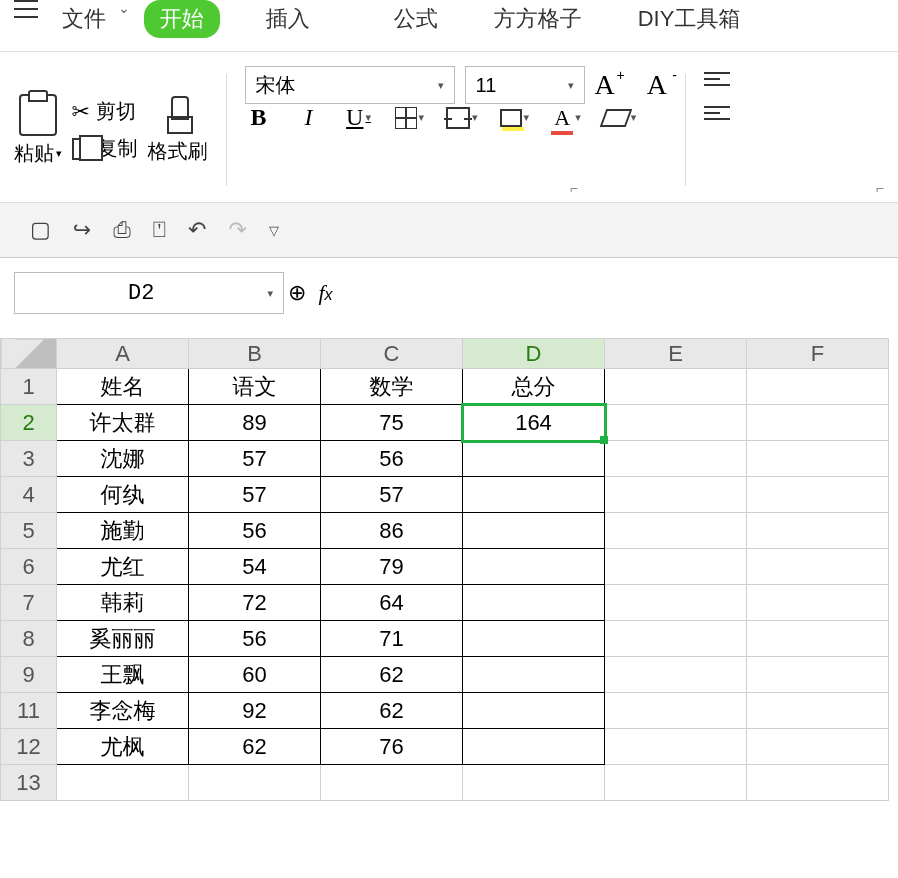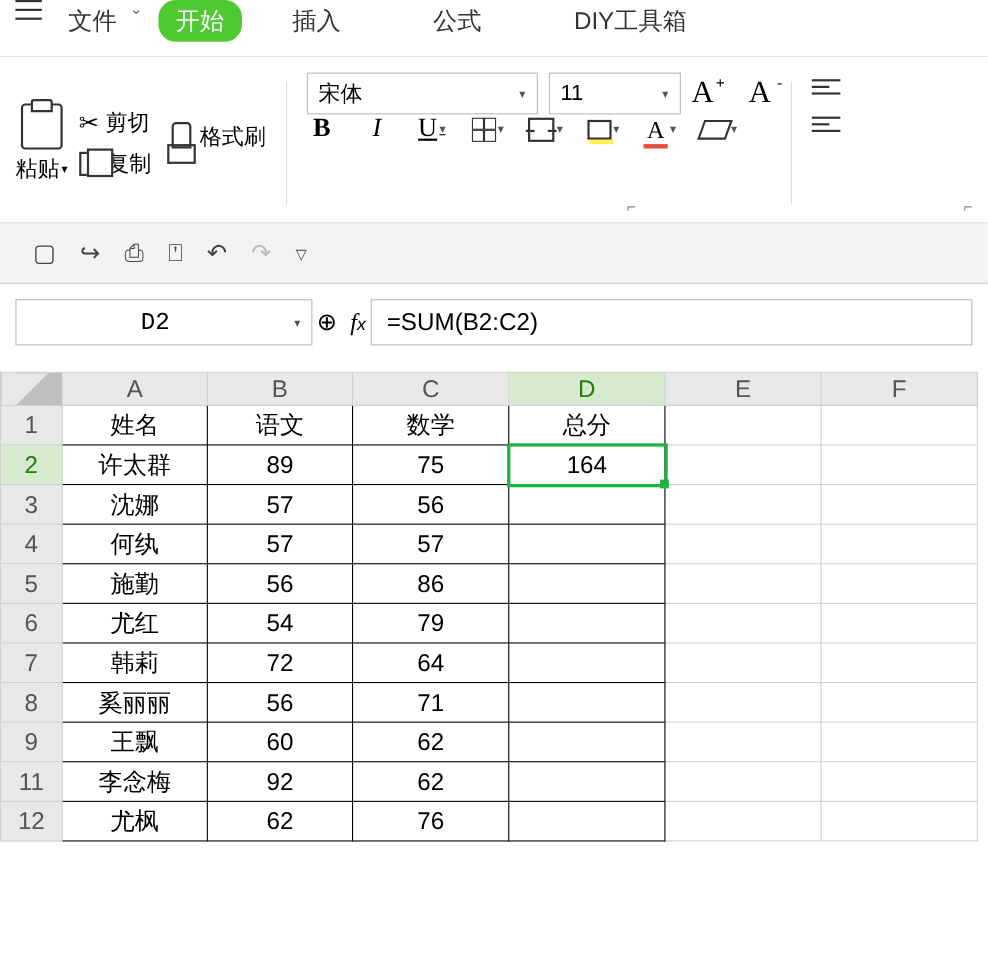--- a/index.html
+++ b/index.html
@@ -19,21 +19,21 @@
 .paste-group { display: flex; align-items: center; gap: 10px; }
 .paste-btn { display: flex; flex-direction: column; align-items: center; gap: 4px; }
 .clipboard-icon { width: 38px; height: 42px; border: 2px solid #333; border-radius: 4px; position: relative; }
 .clipboard-icon::before { content:''; position:absolute; top:-6px; left:50%; transform:translateX(-50%); width:16px; height:8px; border:2px solid #333; border-radius:3px 3px 0 0; background:#fff; }
 .paste-label { font-size: 20px; display:flex; align-items:center; gap:2px; }
 .side-btns { display: flex; flex-direction: column; gap: 10px; }
 .side-btn { display: flex; align-items: center; gap: 6px; font-size: 20px; cursor:pointer; }
 .scissors { font-size: 22px; }
 .copy-icon { width: 20px; height: 22px; border: 2px solid #333; position: relative; }
 .copy-icon::after { content:''; position:absolute; top:-5px; left:5px; width:20px; height:22px; border:2px solid #333; background:#fff; }
-.format-brush { display: flex; flex-direction: row; align-items: flex-start; gap: 4px; }
+.format-brush { display: flex; flex-direction: column; align-items: center; gap: 4px; }
 .brush-icon { width: 30px; height: 38px; position: relative; }
 .brush-icon::before { content:''; position:absolute; top:0; left:8px; width:14px; height:20px; border:2px solid #333; border-radius:4px 4px 0 0; }
 .brush-icon::after { content:''; position:absolute; bottom:0; left:4px; width:22px; height:14px; border:2px solid #333; }
 .divider { width: 1px; background: #ddd; margin: 8px 4px; }
 
 .font-group { display: flex; flex-direction: column; }
 .font-row1 { display: flex; gap: 10px; align-items: center; }
 .font-select { width: 210px; height: 38px; border: 1px solid #bbb; padding: 4px 10px; font-size: 20px; display:flex; align-items:center; justify-content:space-between; background:#fff; }
 .size-select { width: 120px; height: 38px; border: 1px solid #bbb; padding: 4px 10px; font-size: 20px; display:flex; align-items:center; justify-content:space-between; background:#fff; }
 .size-btn { font-size: 28px; position:relative; cursor:pointer; font-family: serif; }
@@ -106,20 +106,21 @@
     </div>
   <div class="menu-item">文件</div>
   <div class="menu-chevron">⌄</div>
   <div class="menu-item active">开始</div>
   <div class="menu-gap"></div>
   <div class="menu-item">插入</div>
   <div class="menu-gap"></div>
   <div class="menu-gap"></div>
   <div class="menu-item">公式</div>
   <div class="menu-gap"></div>
+  <div class="menu-item">方方格子</div>
   <div class="menu-gap"></div>
   <div class="menu-item">DIY工具箱</div>
 </div>
 
 <div class="ribbon">
   <div class="paste-group">
     <div class="paste-btn">
       <div class="clipboard-icon"></div>
       <div class="paste-label">
           <span>粘贴</span>
@@ -216,23 +217,20 @@
 
 <div class="formula-area">
   <div class="name-box">
     <span>D2</span>
     <span style="font-size:11px;color:#555;">▾</span>
   </div>
   <div class="fx-area">
     <div class="fx-btn">⊕</div>
     <div class="fx-btn" style="font-style:italic;font-family:serif;">f<span style="font-size:16px;">x</span></div>
   </div>
-  <div class="formula-input">
-      <span>=SUM(B2:C2)</span>
-    </div>
 </div>
 
 <div class="grid-wrapper">
 <table class="grid">
   <tbody>
         <tr>
     <th class="corner"></th>
     <th class="col-head col-A">A</th>
     <th class="col-head col-B">B</th>
     <th class="col-head col-C">C</th>
@@ -332,15 +330,24 @@
   </tr>
   <tr>
     <th class="row-head">12</th>
     <td class="cell data-cell">尤枫</td>
     <td class="cell data-cell">62</td>
     <td class="cell data-cell">76</td>
     <td class="cell data-cell"></td>
     <td class="cell"></td>
     <td class="cell"></td>
   </tr>
+  <tr>
+    <th class="row-head">13</th>
+    <td class="cell"></td>
+    <td class="cell"></td>
+    <td class="cell"></td>
+    <td class="cell"></td>
+    <td class="cell"></td>
+    <td class="cell"></td>
+  </tr>
 </tbody>
     </table>
 </div>
 
 </body></html>

